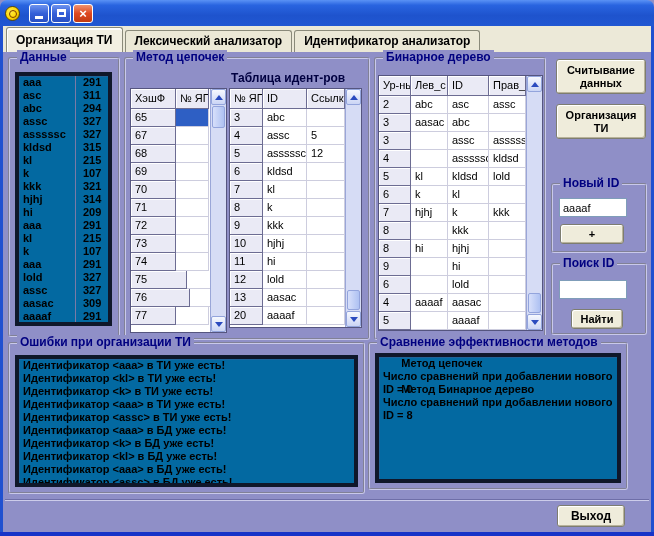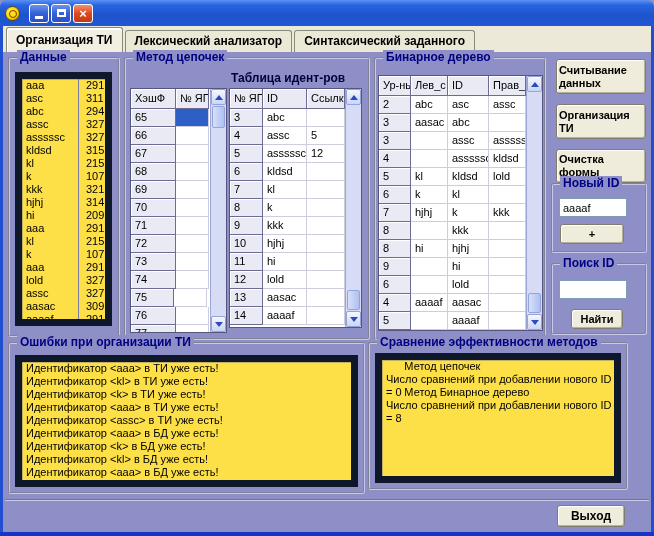--- a/index.html
+++ b/index.html
@@ -45,22 +45,22 @@
   .tab.active { height:25px; line-height:25px; background:#F2EFE2;
     box-shadow:inset 0 2px 0 #fff, inset 1px 0 0 #fff; }
   .page-bg { position:absolute; left:3px; top:52px; width:648px; height:480px; background:#8F8FC7; }
   .groove-line { position:absolute; left:5px; top:499px; width:644px; height:2px;
     border-top:1px solid #6E6EA8; border-bottom:1px solid #CCCCEA; }
   
   .groupbox { position:absolute; border:2px groove #c9c9ea; border-radius:3px; }
   .gb-caption { position:absolute; top:-9px; left:7px; background:#8F8FC7; padding:0 3px;
     color:#000080; font-weight:bold; font-size:12px; white-space:nowrap; }
   
-  .listbox { position:absolute; background:#fde047; border:7px solid #0f172a;
-    box-shadow:inset 1px 1px 0 rgba(90,90,140,.35); overflow:hidden; }
+  .listbox { position:absolute; background:#0369a1; border:4px solid #0f172a;
+    box-shadow:inset 1px 1px 0 rgba(90,90,140,.35); overflow:hidden;font-weight:bold; }
   .lb-row { display:flex; height:13px; line-height:13px; padding-left:4px; white-space:nowrap; }
   .lb-name { width:52px; flex:none; overflow:hidden; }
   .lb-val { padding-left:8px; }
   .data-sep { position:absolute; left:56px; top:0; bottom:0; width:1px; background:#7a7aa6; }
   .err-row { height:13px; line-height:13px; padding-left:4px; white-space:nowrap; }
   .memo-line { height:13px; line-height:13px; padding-left:4px; white-space:pre-wrap; }
   
   .grid { position:absolute; background:#fff; border:1px solid #55557f; display:flex; overflow:hidden; }
   .grid-cols { flex:1; overflow:hidden; }
   .grid-head { display:flex; height:20px; }
@@ -82,21 +82,21 @@
   .sb-thumb { position:absolute; left:1px; width:13px;
     background:linear-gradient(90deg,#D7DFFA,#AEC1F2); border:1px solid #93A4DC; border-radius:2px; }
   .tri-up { width:0; height:0; border-left:4px solid transparent; border-right:4px solid transparent;
     border-bottom:5px solid #2B4BBF; }
   .tri-down { width:0; height:0; border-left:4px solid transparent; border-right:4px solid transparent;
     border-top:5px solid #2B4BBF; }
   
   .btn { position:absolute; background:#EFECDB; border:1px solid #7d7d70; border-radius:3px;
     box-shadow:inset 1px 1px 0 #fff, inset -1px -1px 0 #b8b29a;
     font-family:inherit; font-weight:bold; font-size:11px; color:#000;
-    display:flex; align-items:center; justify-content:center; text-align:left; line-height:13px;
+    display:flex; align-items:center; justify-content:center; text-align:center; line-height:13px;
     cursor:default; padding:0 2px; }
   .textbox { position:absolute; background:#fff; border:1px solid #7F9DB9;
     font-family:inherit; font-size:11px; padding:1px 3px; }
 </style>
 </head>
 <body>
 
 <div class="window">
 
   <div class="titlebar">
@@ -113,21 +113,21 @@
         </span>
     </span>
   </div>
   <div class="b-left"></div>
   <div class="b-right"></div>
   <div class="b-bottom"></div>
 
   <div class="tabbar">
     <div class="tab active">Организация ТИ</div>
     <div class="tab">Лексический анализатор</div>
-    <div class="tab">Синтаксический заданного</div>
+    <div class="tab">Идентификатор анализатор</div>
   </div>
   <div class="page-bg"></div>
   <div class="groove-line"></div>
 
   <div class="groupbox" style="left:8px;top:57px;width:112px;height:280px;">
     <span class="gb-caption">Данные</span>
     <div class="listbox" style="left:5px;top:13px;width:97px;height:254px;">
       <div class="data-sep"></div>
 
         <div class="lb-row">
@@ -239,24 +239,20 @@
         <div class="hc" style="width:45px">ХэшФ</div>
         <div class="hc" style="width:33px">№ ЯП</div>
       </div>
       <div id="hash-body">
 
           <div class="grid-row">
             <div class="c fixed" style="width:45px">65</div>
             <div class="c" style="width:33px"></div>
           </div>
 
-          <div class="grid-row">
-            <div class="c fixed" style="width:45px">66</div>
-            <div class="c" style="width:33px"></div>
-          </div>
 
           <div class="grid-row">
             <div class="c fixed" style="width:45px">67</div>
             <div class="c" style="width:33px"></div>
           </div>
 
           <div class="grid-row">
             <div class="c fixed" style="width:45px">68</div>
             <div class="c" style="width:33px"></div>
           </div>
@@ -285,26 +281,26 @@
             <div class="c fixed" style="width:45px">73</div>
             <div class="c" style="width:33px"></div>
           </div>
 
           <div class="grid-row">
             <div class="c fixed" style="width:45px">74</div>
             <div class="c" style="width:33px"></div>
           </div>
 
           <div class="grid-row">
-            <div class="c fixed" style="width:43px">75</div>
-            <div class="c" style="width:33px"></div>
-          </div>
-
-          <div class="grid-row">
-            <div class="c fixed" style="width:45px">76</div>
+            <div class="c fixed" style="width:56px">75</div>
+            <div class="c" style="width:33px"></div>
+          </div>
+
+          <div class="grid-row">
+            <div class="c fixed" style="width:59px">76</div>
             <div class="c" style="width:33px"></div>
           </div>
 
           <div class="grid-row">
             <div class="c fixed" style="width:45px">77</div>
             <div class="c" style="width:33px"></div>
           </div>
         </div>
     </div>
     <div class="vscroll">
@@ -387,21 +383,21 @@
             <div class="c" style="width:38px"></div>
           </div>
 
           <div class="grid-row">
             <div class="c fixed" style="width:33px">13</div>
             <div class="c" style="width:44px">aasac</div>
             <div class="c" style="width:38px"></div>
           </div>
 
           <div class="grid-row">
-            <div class="c fixed" style="width:33px">14</div>
+            <div class="c fixed" style="width:33px">20</div>
             <div class="c" style="width:44px">aaaaf</div>
             <div class="c" style="width:38px"></div>
           </div>
         </div>
     </div>
     <div class="vscroll">
       <div class="sb-btn up">
           <span class="tri-up"></span>
         </div>
       <div class="sb-thumb" style="bottom:17px;height:20px;"></div>
@@ -522,21 +518,20 @@
         </div>
       <div class="sb-thumb" style="bottom:17px;height:20px;"></div>
       <div class="sb-btn down">
           <span class="tri-down"></span>
         </div>
     </div>
   </div>
 
   <button class="btn" style="left:556px;top:59px;width:90px;height:35px;">Считывание данных</button>
   <button class="btn" style="left:556px;top:104px;width:90px;height:35px;">Организация ТИ</button>
-  <button class="btn" style="left:556px;top:149px;width:90px;height:34px;">Очистка формы</button>
 
   <div class="groupbox" style="left:551px;top:183px;width:96px;height:70px;">
     <span class="gb-caption">Новый ID</span>
     <input class="textbox" style="left: 6px; top: 13px; width: 68px; height: 19px;" value="aaaaf">
     <button class="btn" style="left:7px;top:39px;width:64px;height:20px;">+</button>
   </div>
 
   <div class="groupbox" style="left:551px;top:263px;width:96px;height:72px;">
     <span class="gb-caption">Поиск ID</span>
     <input class="textbox" style="left: 6px; top: 15px; width: 68px; height: 19px;" value="">

